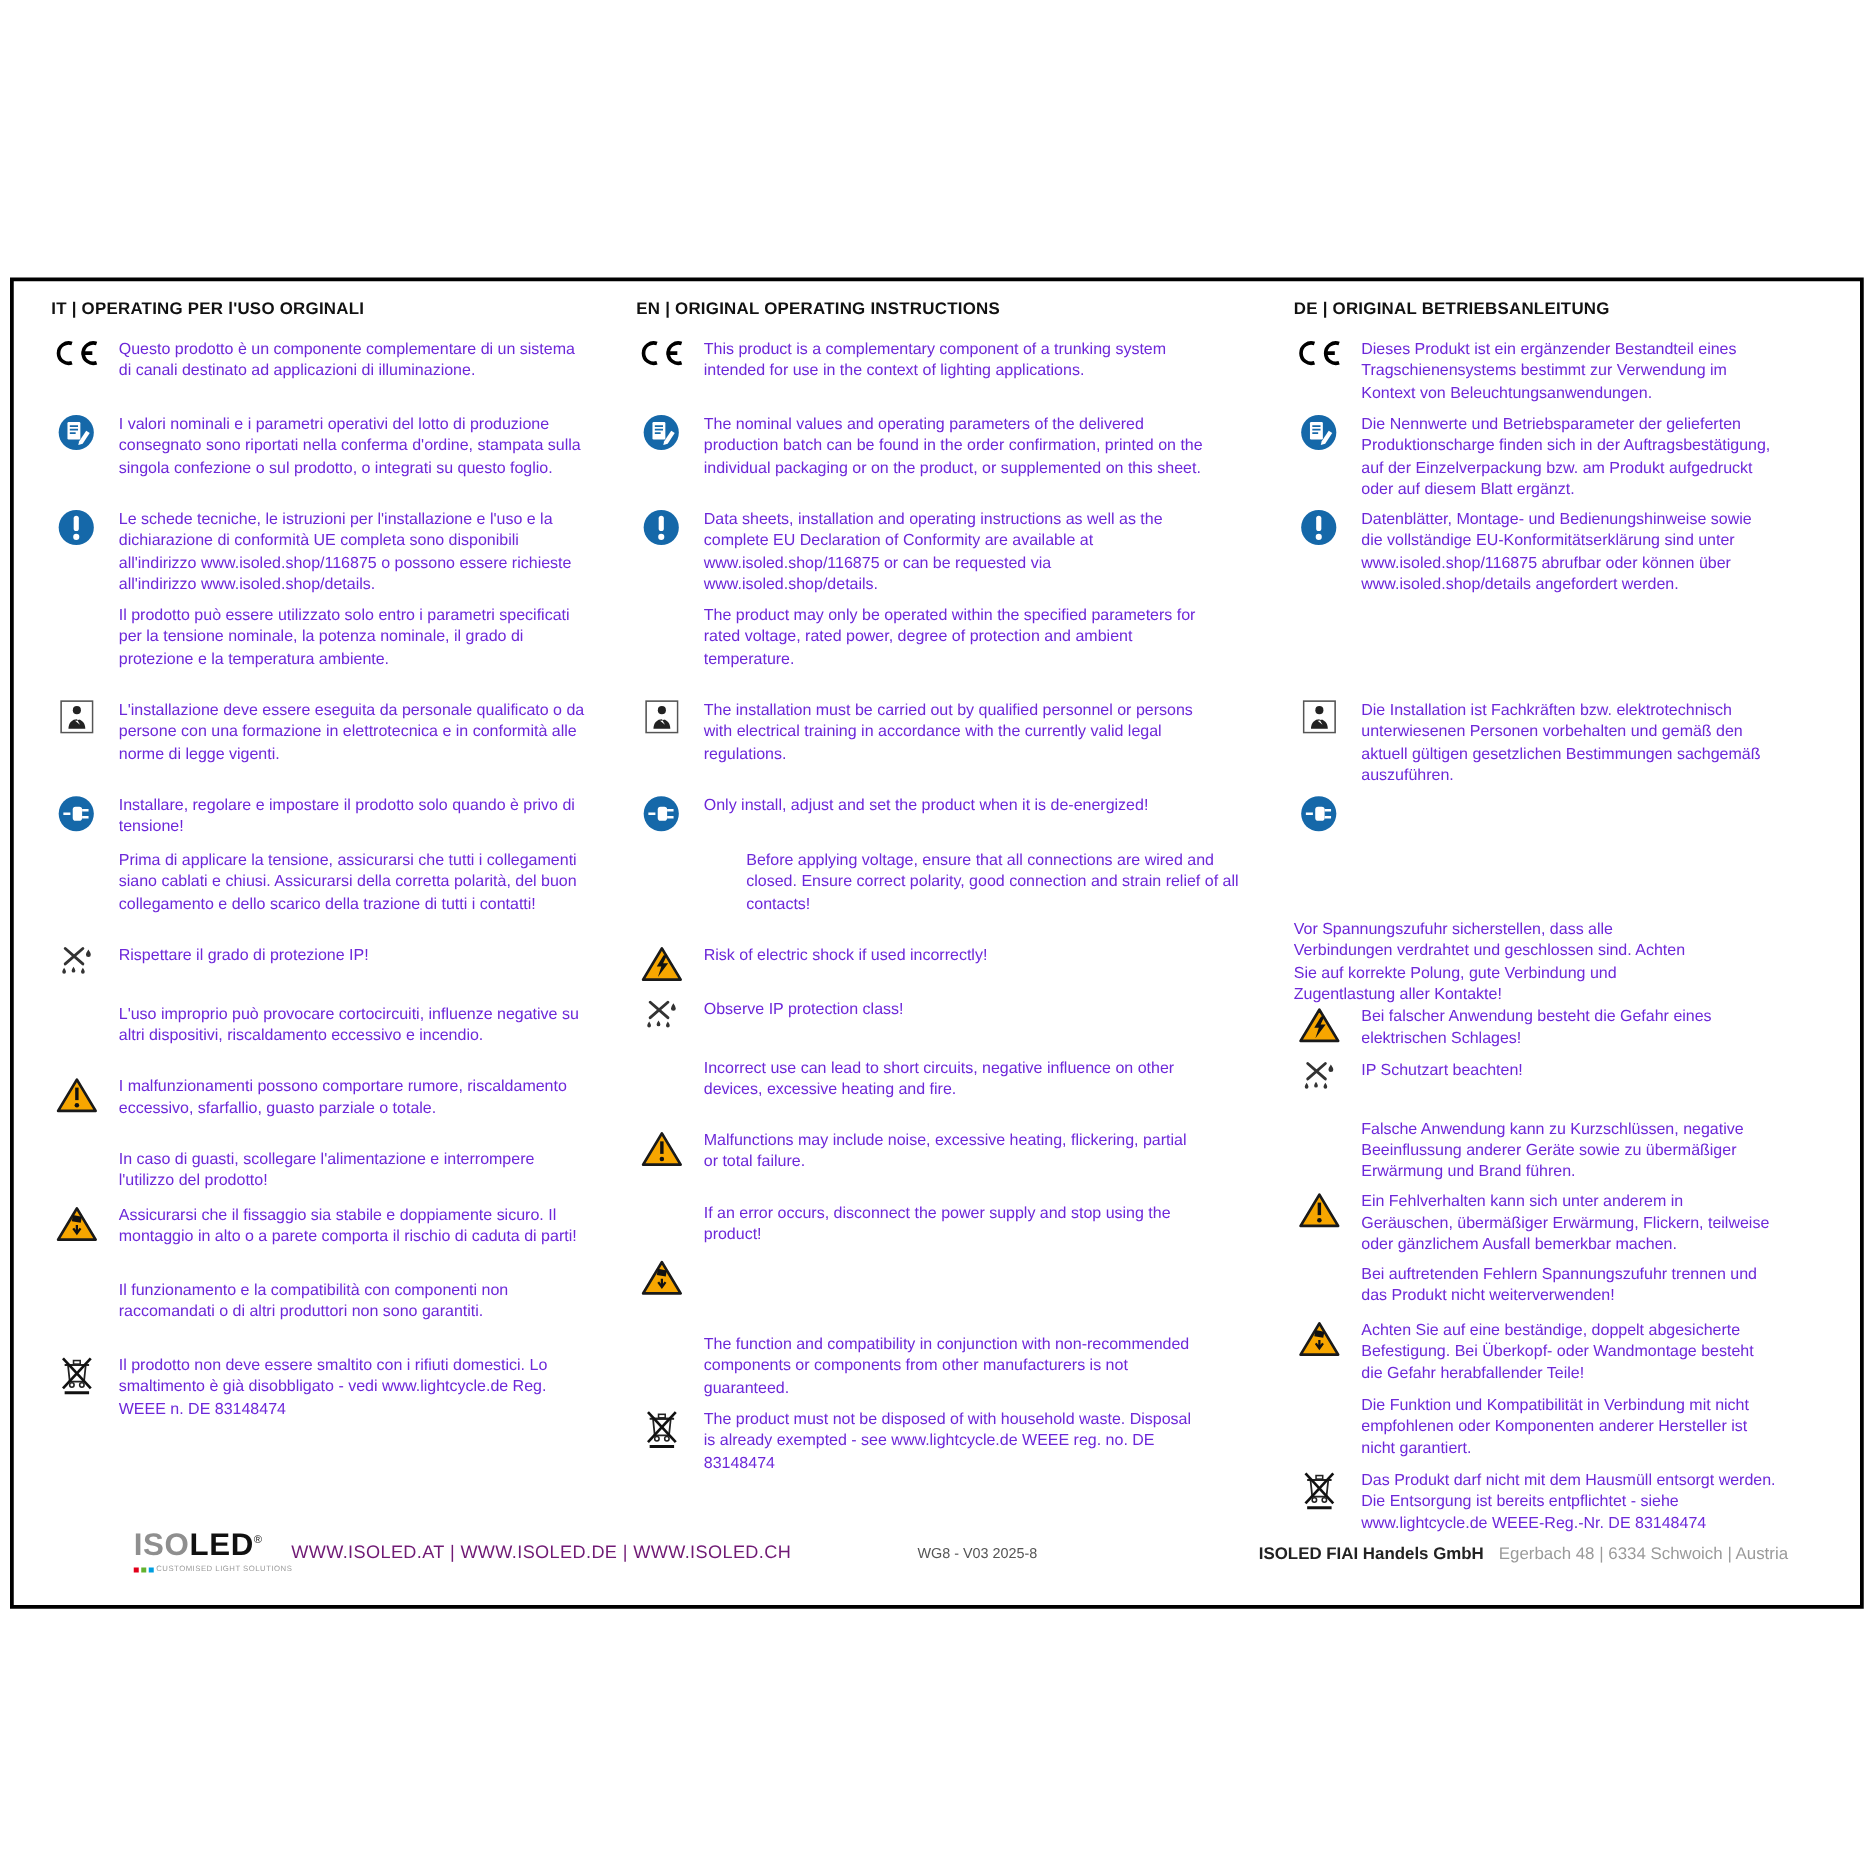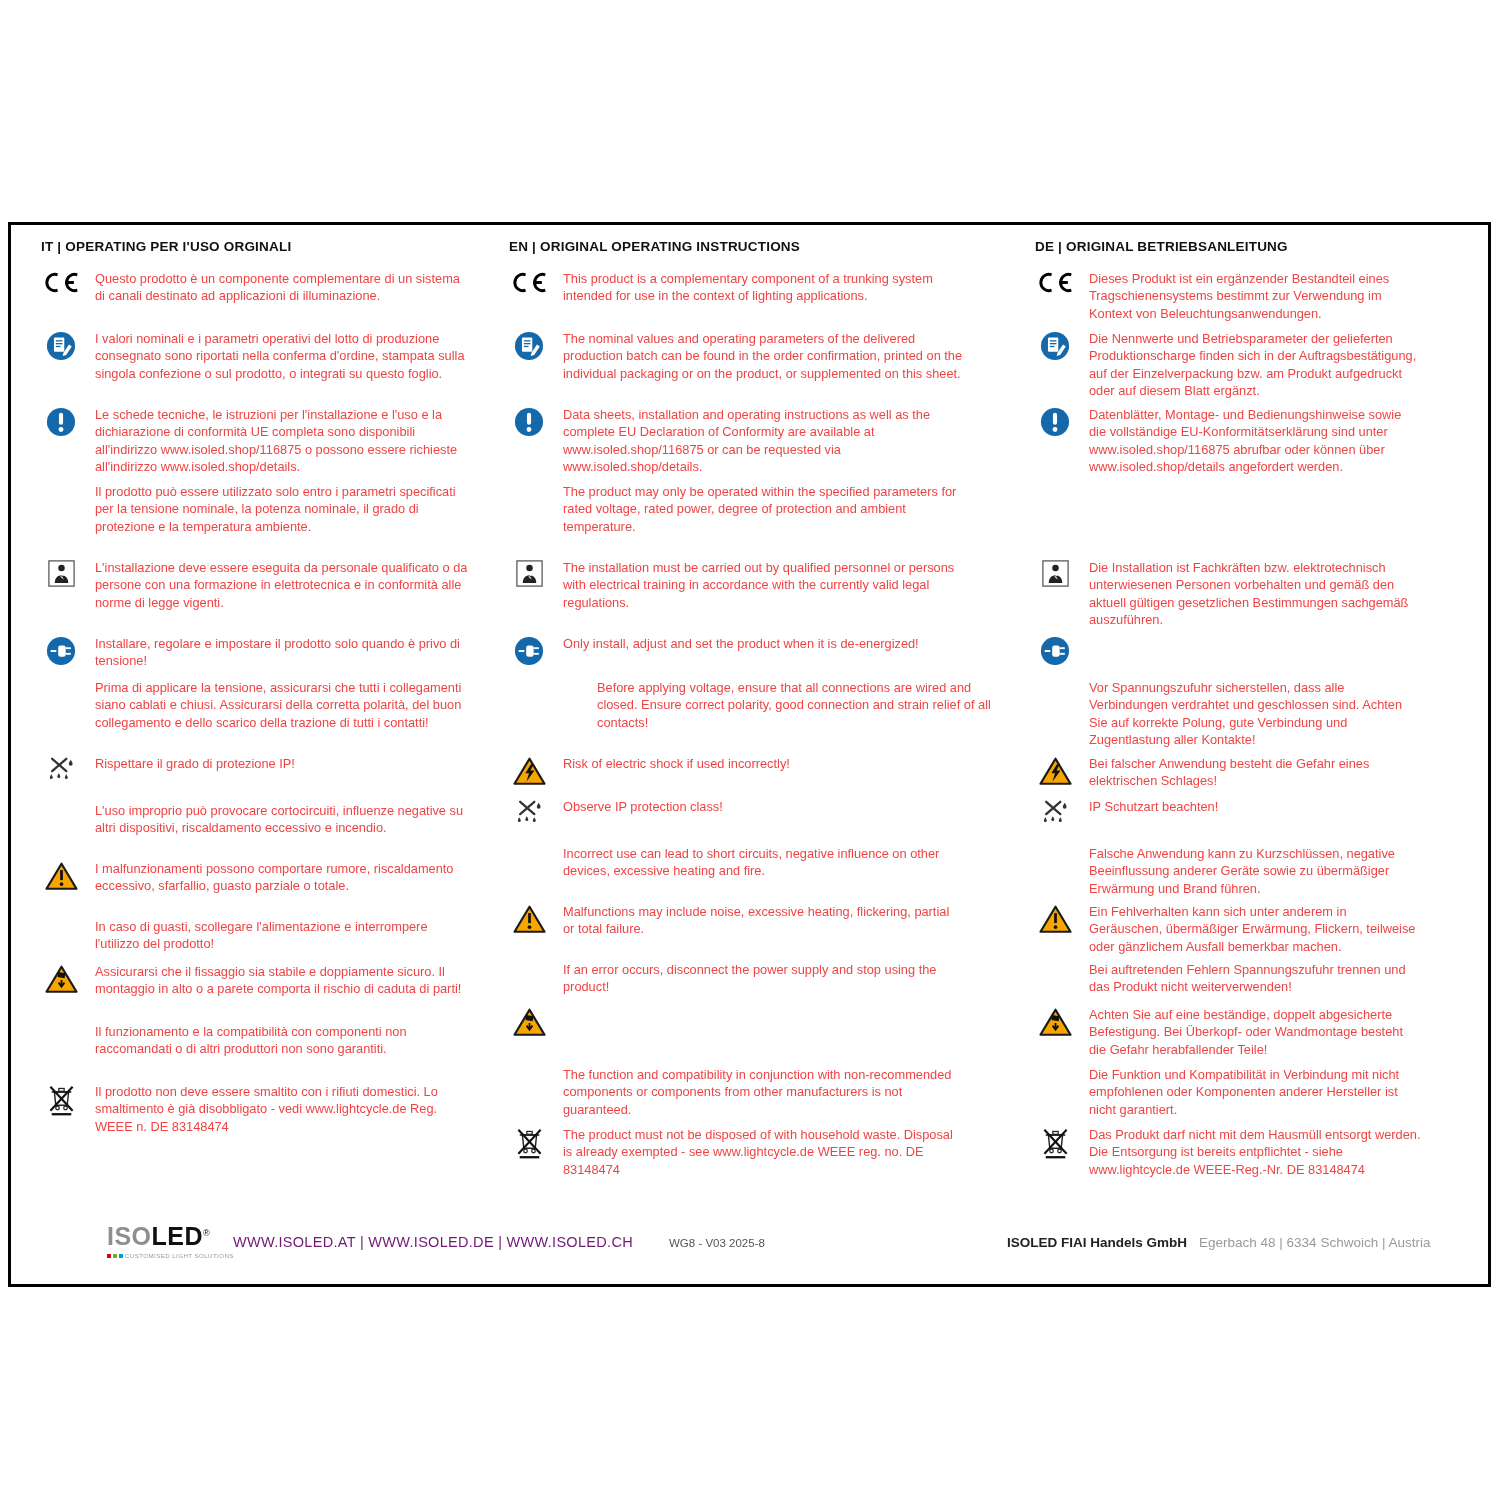--- a/index.html
+++ b/index.html
@@ -49,21 +49,21 @@
   .icon-cell {
     width: 40px;
     flex: 0 0 40px;
     display: flex;
     justify-content: center;
     padding-top: 1px;
   }
   .row-text {
     font-size: 12.8px;
     line-height: 1.36;
-    color: #ef4444;
+    color: #6d28d9;
   }
   .col-it .row-text { max-width: 374px; }
   .col-en .row-text { max-width: 400px; }
   .col-de .row-text { max-width: 332px; }
 
   .footer {
     position: relative;
     height: 56px;
     flex: 0 0 56px;
   }
@@ -98,21 +98,21 @@
     position: absolute;
     left: 192px;
     top: 14px;
     font-size: 14.5px;
     color: #701a75;
     letter-spacing: 0.3px;
     white-space: nowrap;
   }
   .doc-code {
     position: absolute;
-    left: 628px;
+    left: 693px;
     top: 17px;
     font-size: 11.5px;
     color: #555;
     white-space: nowrap;
   }
   .company-block {
     position: absolute;
     left: 942px;
     top: 15px;
     font-size: 13.5px;
@@ -440,21 +440,21 @@
             <div class="icon-cell">
               <svg viewBox="0 0 32 32" width="30" height="30">
                 <circle cx="16" cy="16" r="15" fill="#1568A9"></circle>
                 <line x1="5" y1="16" x2="11" y2="16" stroke="#fff" stroke-width="2.2"></line>
                 <rect x="13" y="10" width="8" height="12" rx="2.4" fill="#fff"></rect>
                 <line x1="21" y1="13" x2="26.5" y2="13" stroke="#fff" stroke-width="2"></line>
                 <line x1="21" y1="19" x2="26.5" y2="19" stroke="#fff" stroke-width="2"></line>
               </svg>
             </div>
           </div>
-          <div class="row" style="min-height: 76px;">
+          <div class="row" style="min-height: 76px; flex-direction: column;">
             <div class="icon-cell"></div>
             <div class="row-text">Vor Spannungszufuhr sicherstellen, dass alle Verbindungen verdrahtet und geschlossen sind. Achten Sie auf korrekte Polung, gute Verbindung und Zugentlastung aller Kontakte!</div>
           </div>
           <div class="row" style="min-height: 43px;">
             <div class="icon-cell">
               <svg viewBox="0 0 36 33" width="33" height="30">
                 <path d="M18 3 L34.5 30.5 H1.5 Z" fill="#F7A600" stroke="#1a1a1a" stroke-width="2.4" stroke-linejoin="round"></path>
                 <path d="M19.5 9 L13.5 19 h4 l-3 9.2 9-12.2 h-4.4 l3.4-7z" fill="#111"></path>
               </svg>
             </div>

